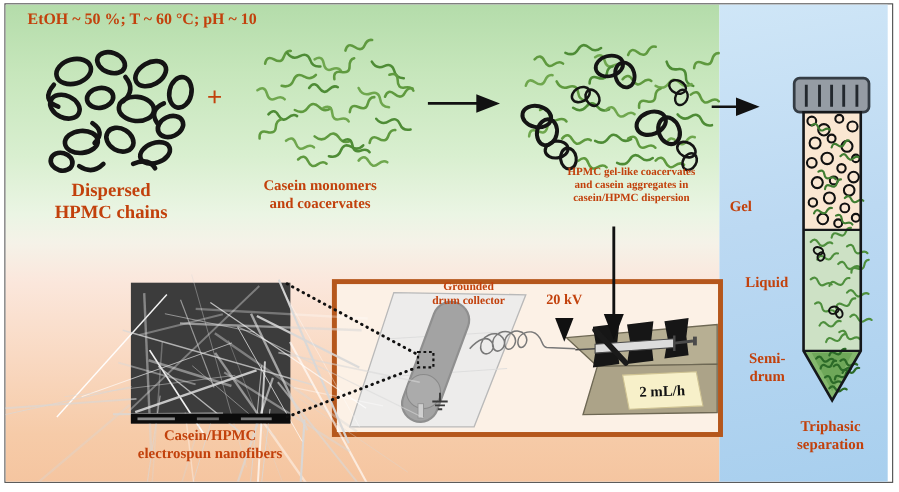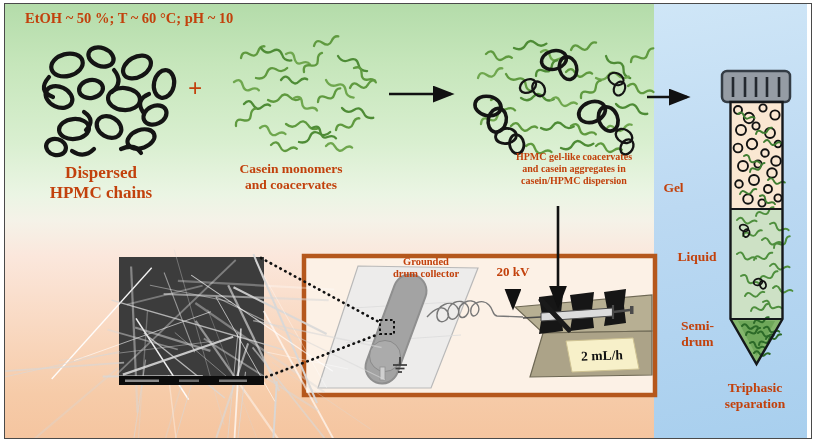--- a/index.html
+++ b/index.html
@@ -340,14 +340,16 @@
 casein/HPMC dispersion</div>
   <div class="lbl ctr" style="left:646px;top:140px;width:45px;font-size:13.5px;margin-top:36px;">Gel</div>
   <div class="lbl ctr" style="left:663px;top:245px;width:58px;font-size:13.5px;">Liquid</div>
   <div class="lbl ctr" style="left:665px;top:314px;width:55px;font-size:13.5px;">Semi-
 drum</div>
   <div class="lbl ctr" style="left:700px;top:376px;width:100px;font-size:13.5px;">Triphasic
 separation</div>
   <div class="lbl ctr" style="left:378px;top:252px;width:86px;font-size:10.5px;">Grounded
 drum collector</div>
   <div class="lbl ctr" style="left:478px;top:260px;width:60px;font-size:13px;">20 kV</div>
+  <div class="lbl ctr" style="left:100px;top:384px;width:172px;font-size:13.5px;">Casein/HPMC
+electrospun nanofibers</div>
  </div>
 </div>
 
 </body></html>

